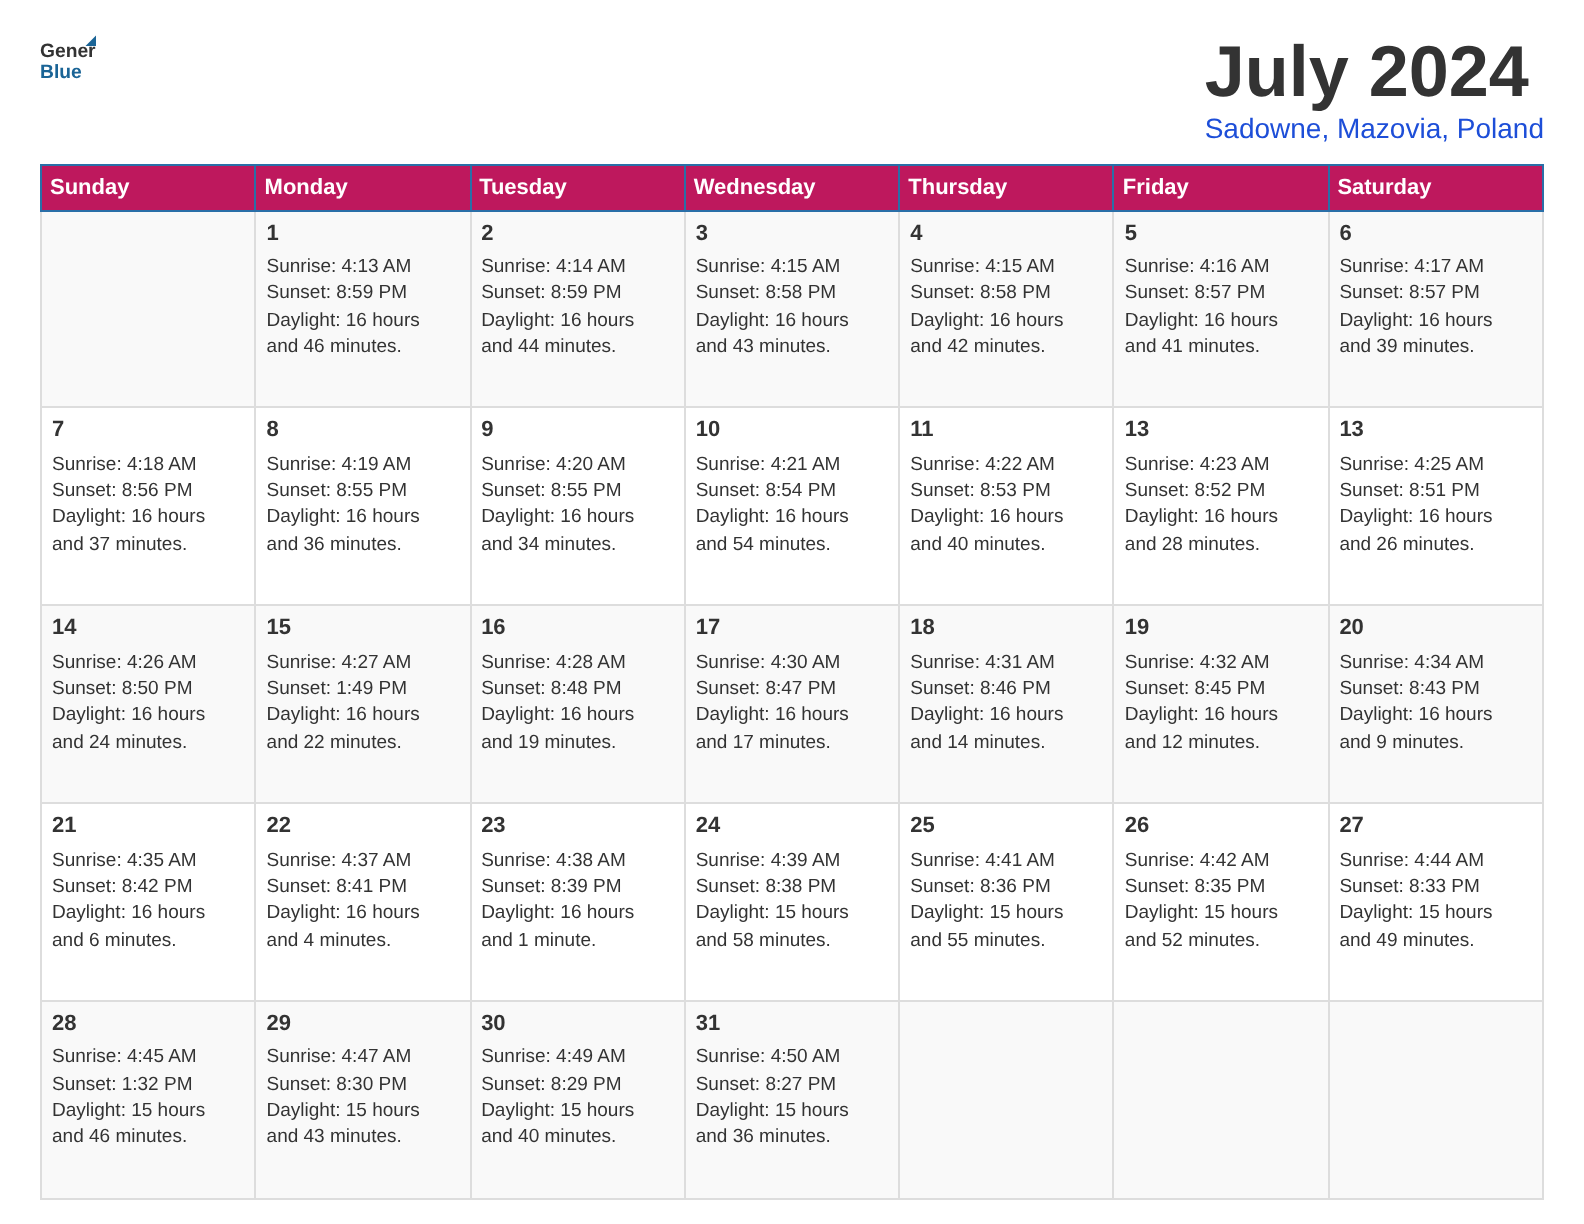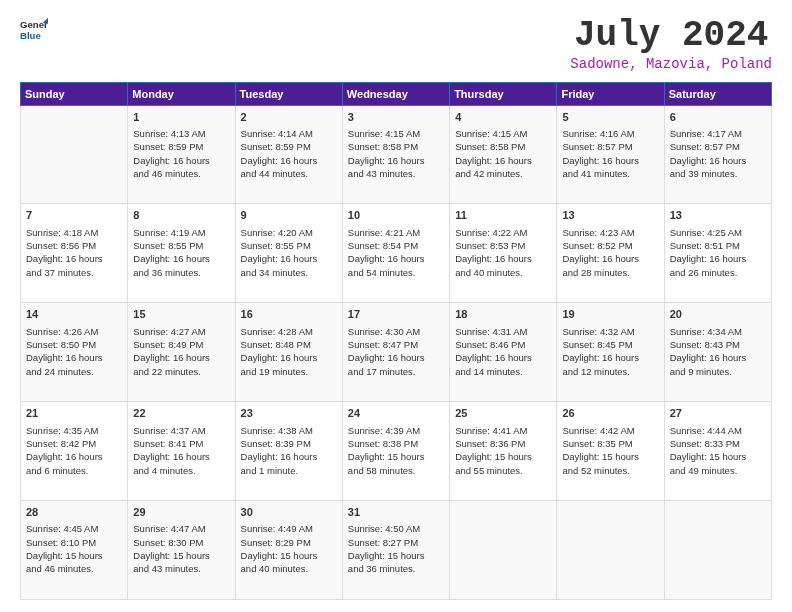--- a/index.html
+++ b/index.html
@@ -26,40 +26,39 @@
     .logo {
       display: flex;
       align-items: center;
       gap: 4px;
     }
     .logo-icon {
       width: 28px;
       height: 28px;
     }
     .title-area {
-      text-align: center;
-      font-family: Liberation Mono, monospace;
+      text-align: left;
     }
     .month-title {
       font-size: 36px;
       font-weight: bold;
       color: #333;
       line-height: 1.1;
     }
     .subtitle {
       font-size: 14px;
-      color: #a21caf;
+      color: #1d4ed8;
     }
     table {
       width: 100%;
       border-collapse: collapse;
       flex: 1;
     }
     thead tr th {
-      background-color: #4c1d95;
+      background-color: #be185d;
       color: #fff;
       font-size: 11px;
       font-weight: bold;
       padding: 5px 4px;
       text-align: left;
       border: 1px solid #2a6fa8;
     }
     tbody tr td {
       vertical-align: top;
       padding: 4px 5px;
@@ -216,21 +215,21 @@
           <td>
             <span class="day-number">14</span>
             <div>Sunrise: 4:26 AM</div>
             <div>Sunset: 8:50 PM</div>
             <div>Daylight: 16 hours</div>
             <div>and 24 minutes.</div>
           </td>
           <td>
             <span class="day-number">15</span>
             <div>Sunrise: 4:27 AM</div>
-            <div>Sunset: 8:49 PM</div>
+            <div>Sunset: 1:49 PM</div>
             <div>Daylight: 16 hours</div>
             <div>and 22 minutes.</div>
           </td>
           <td>
             <span class="day-number">16</span>
             <div>Sunrise: 4:28 AM</div>
             <div>Sunset: 8:48 PM</div>
             <div>Daylight: 16 hours</div>
             <div>and 19 minutes.</div>
           </td>
@@ -311,21 +310,21 @@
             <div>Sunrise: 4:44 AM</div>
             <div>Sunset: 8:33 PM</div>
             <div>Daylight: 15 hours</div>
             <div>and 49 minutes.</div>
           </td>
         </tr>
         <tr>
           <td>
             <span class="day-number">28</span>
             <div>Sunrise: 4:45 AM</div>
-            <div>Sunset: 8:10 PM</div>
+            <div>Sunset: 1:32 PM</div>
             <div>Daylight: 15 hours</div>
             <div>and 46 minutes.</div>
           </td>
           <td>
             <span class="day-number">29</span>
             <div>Sunrise: 4:47 AM</div>
             <div>Sunset: 8:30 PM</div>
             <div>Daylight: 15 hours</div>
             <div>and 43 minutes.</div>
           </td>

